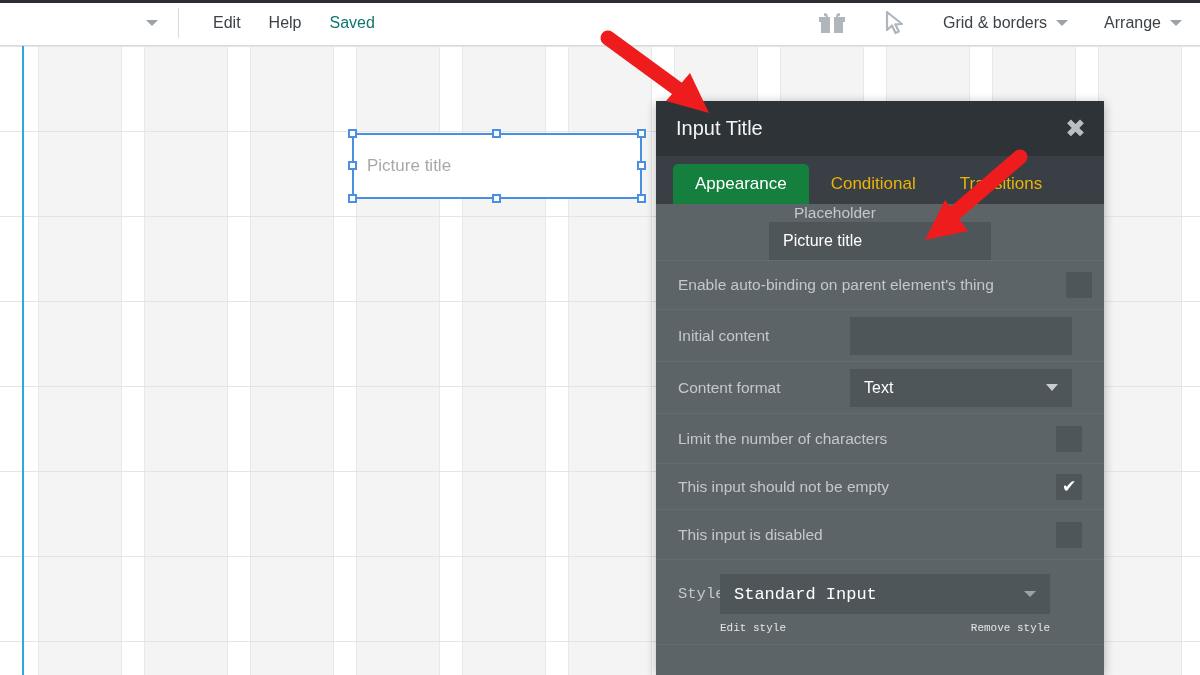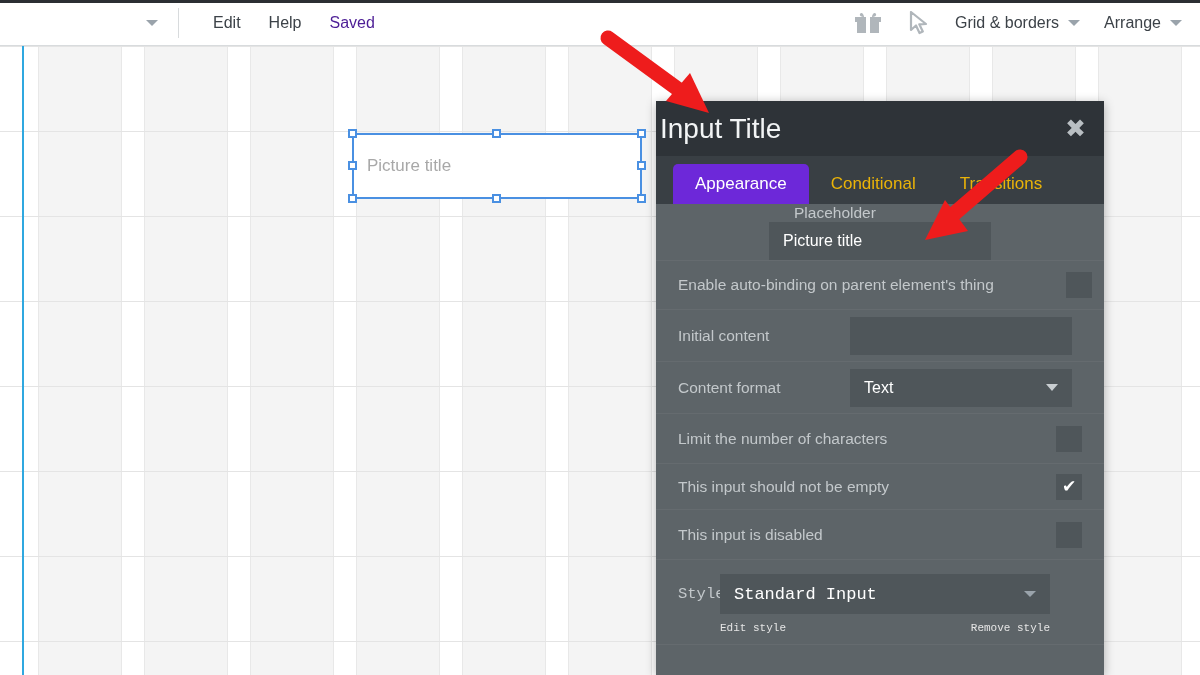--- a/index.html
+++ b/index.html
@@ -30,23 +30,23 @@
     border-right:6px solid transparent;
     border-top:6px solid #9aa3ab;
   }
   .tb-divider {
     width:1px; height:30px; background:#d8dbdd; margin:0 20px;
   }
   .tb-item {
     font-size:16px; color:#3c4248; padding:0 14px;
     line-height:46px; white-space:nowrap;
   }
-  .tb-item.muted { color:#4c1d95; }
+  .tb-item.muted { color:#0f766e; }
   .tb-right {
-    margin-left:auto; display:flex; align-items:center; gap:0px;
+    margin-left:auto; display:flex; align-items:center; gap:12px;
     padding-right:6px;
   }
   .tb-icon { padding:0 14px; display:flex; align-items:center; }
   .tb-menu {
     font-size:16px; color:#3c4248; display:flex; align-items:center;
     gap:9px; padding:0 12px; white-space:nowrap;
   }
   .tb-menu .caret-down { border-top-color:#9aa3ab; }
 
   
@@ -108,37 +108,37 @@
     position:absolute; left:656px; top:101px; width:448px; height:574px;
     background:#5d6468;
     box-shadow:0 2px 10px rgba(0,0,0,0.30);
     overflow:hidden;
   }
   #dlg-head {
     position:relative; height:55px; background:#2e3338;
     display:flex; align-items:center;
   }
   #dlg-title {
-    font-size:28px; color:#f2f4f5; padding-left:4px; white-space:nowrap;
+    font-size:20px; color:#f2f4f5; padding-left:20px; white-space:nowrap;
   }
   #dlg-close {
     margin-left:auto; margin-right:18px;
     font-size:25px; color:#b9bfc3; line-height:1;
     font-family:"DejaVu Sans", sans-serif;
   }
   #dlg-tabs {
     height:48px; background:#393f44;
     display:flex; align-items:flex-end; padding-left:17px;
   }
   .tab {
     font-size:17px; padding:0 22px; height:40px;
     display:flex; align-items:center; color:#eab308; white-space:nowrap;
   }
   .tab.active {
-    background:#6d28d9; color:#ffffff;
+    background:#15803d; color:#ffffff;
     border-radius:5px 5px 0 0;
   }
   #dlg-body { position:relative; }
 
   .row {
     display:flex; align-items:center;
     min-height:52px; padding:0 22px;
     border-bottom:1px solid #656b6f;
   }
   .row-label {

